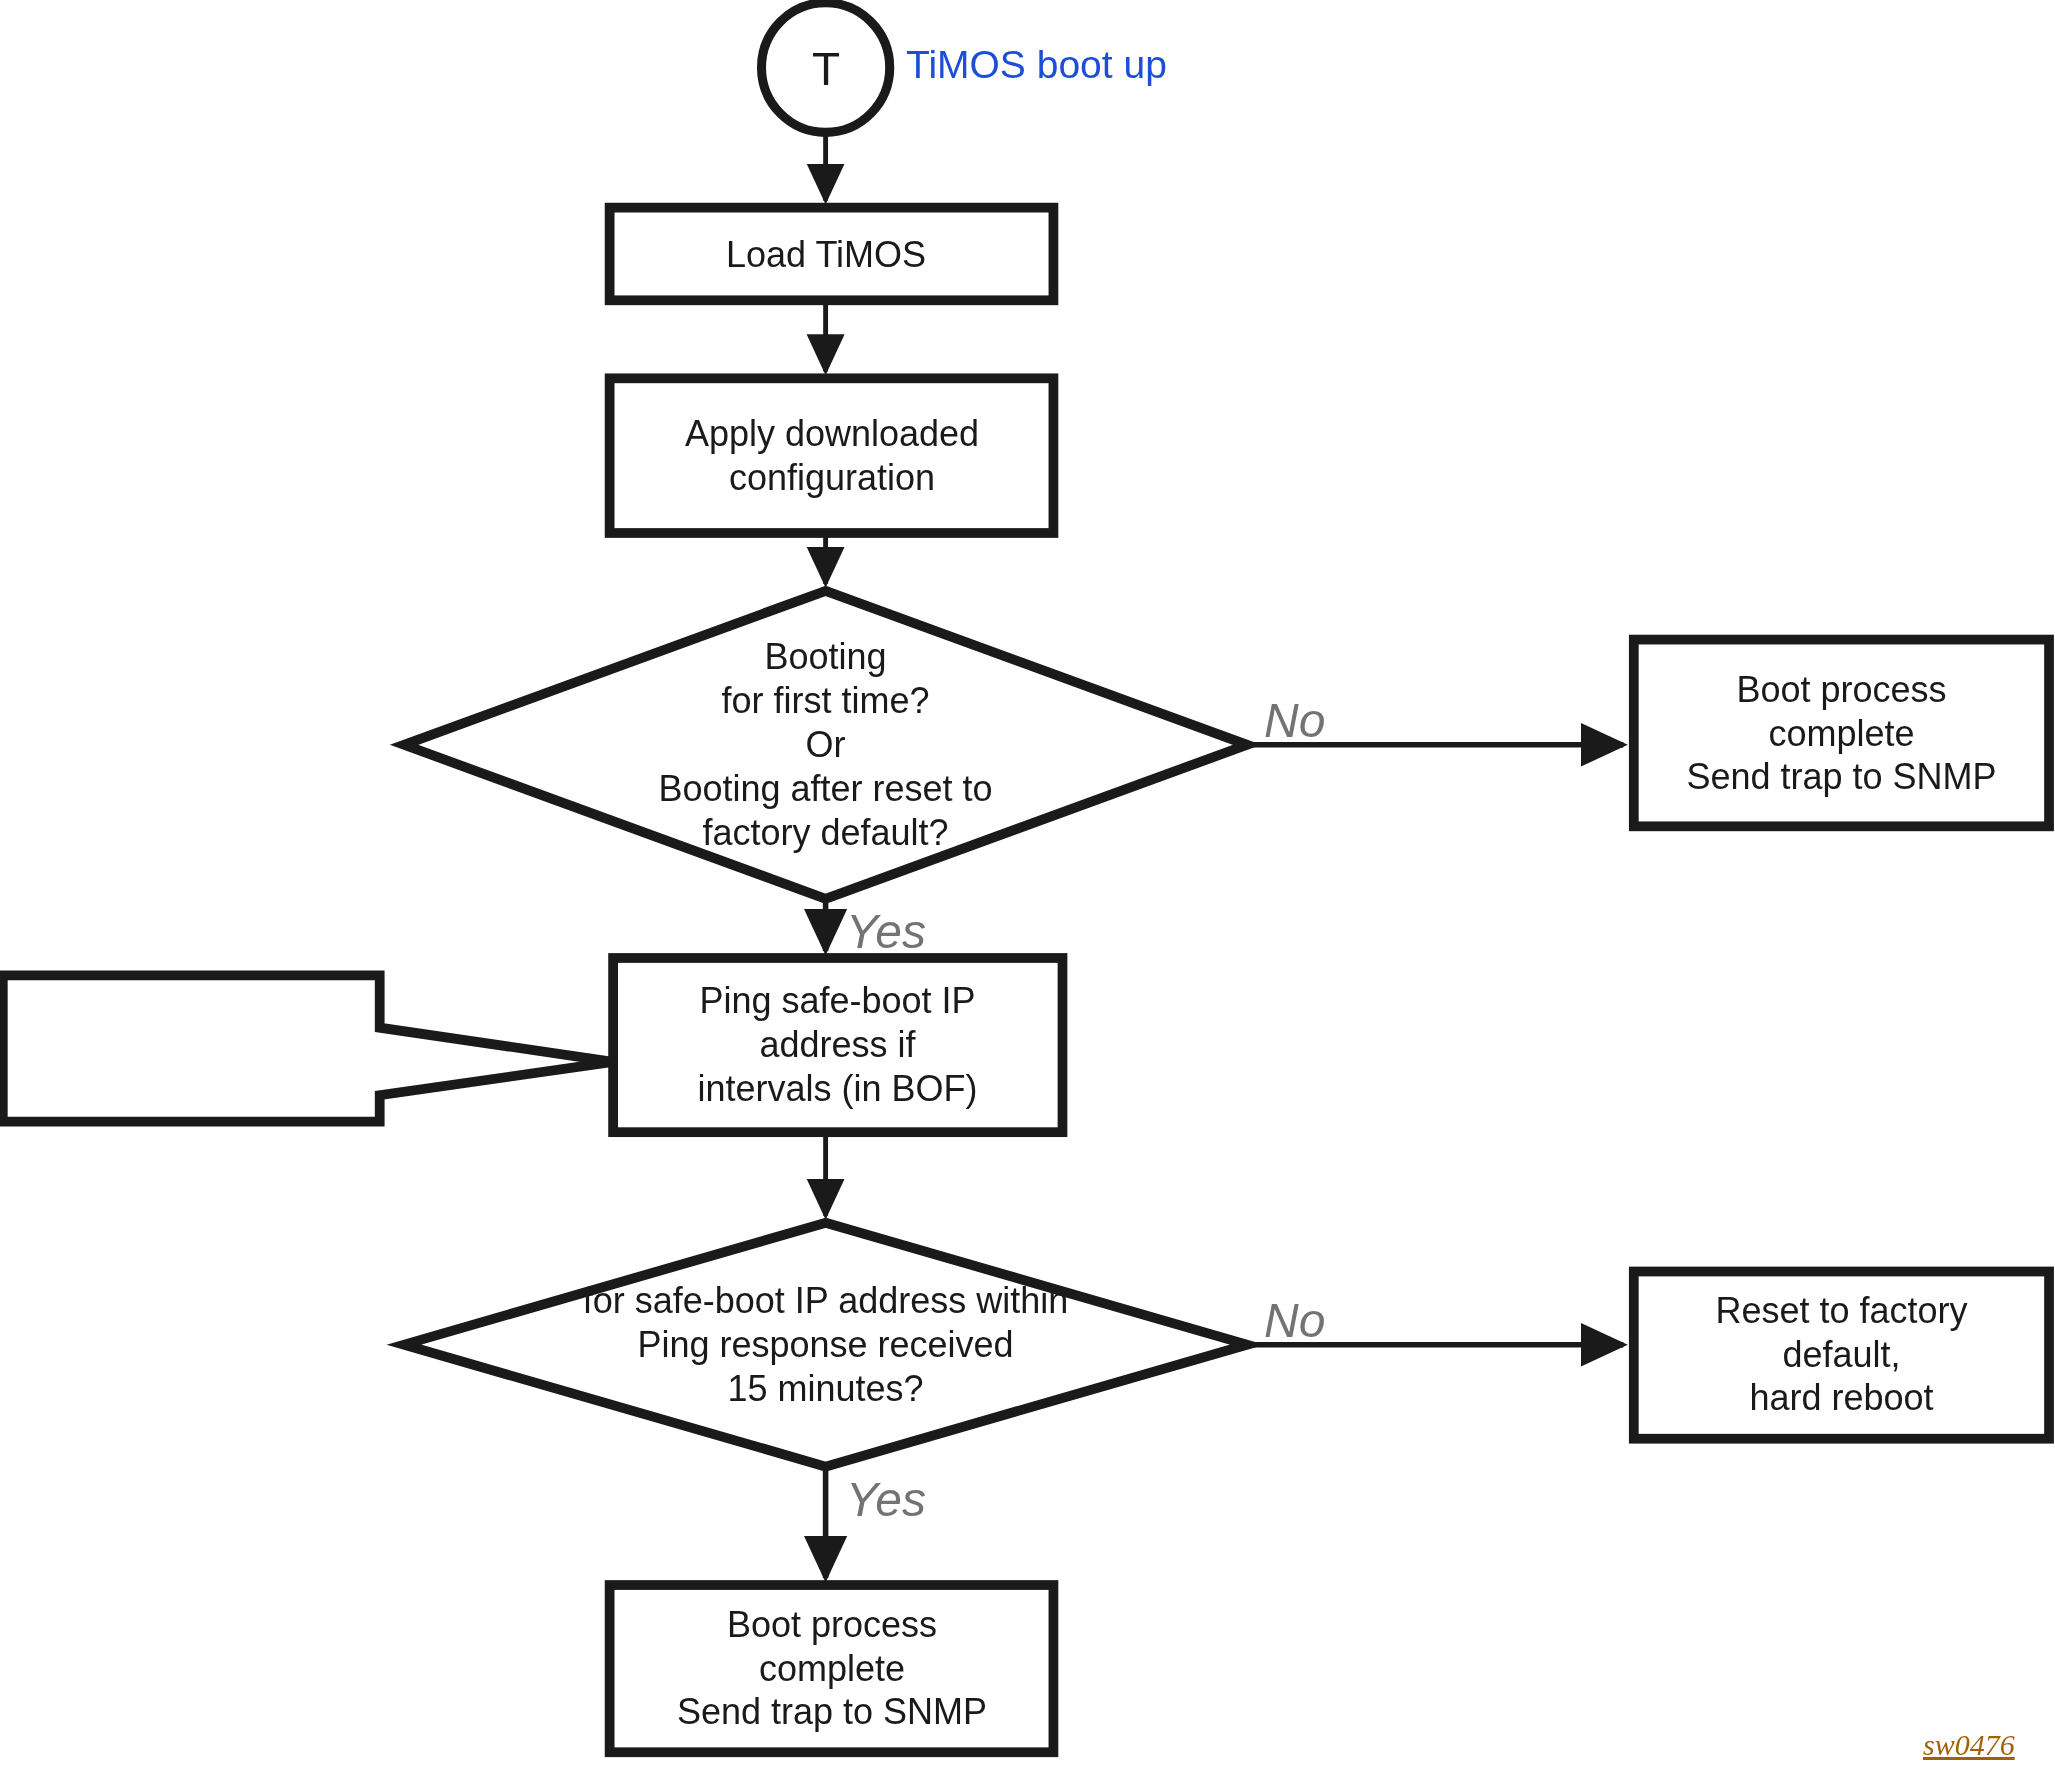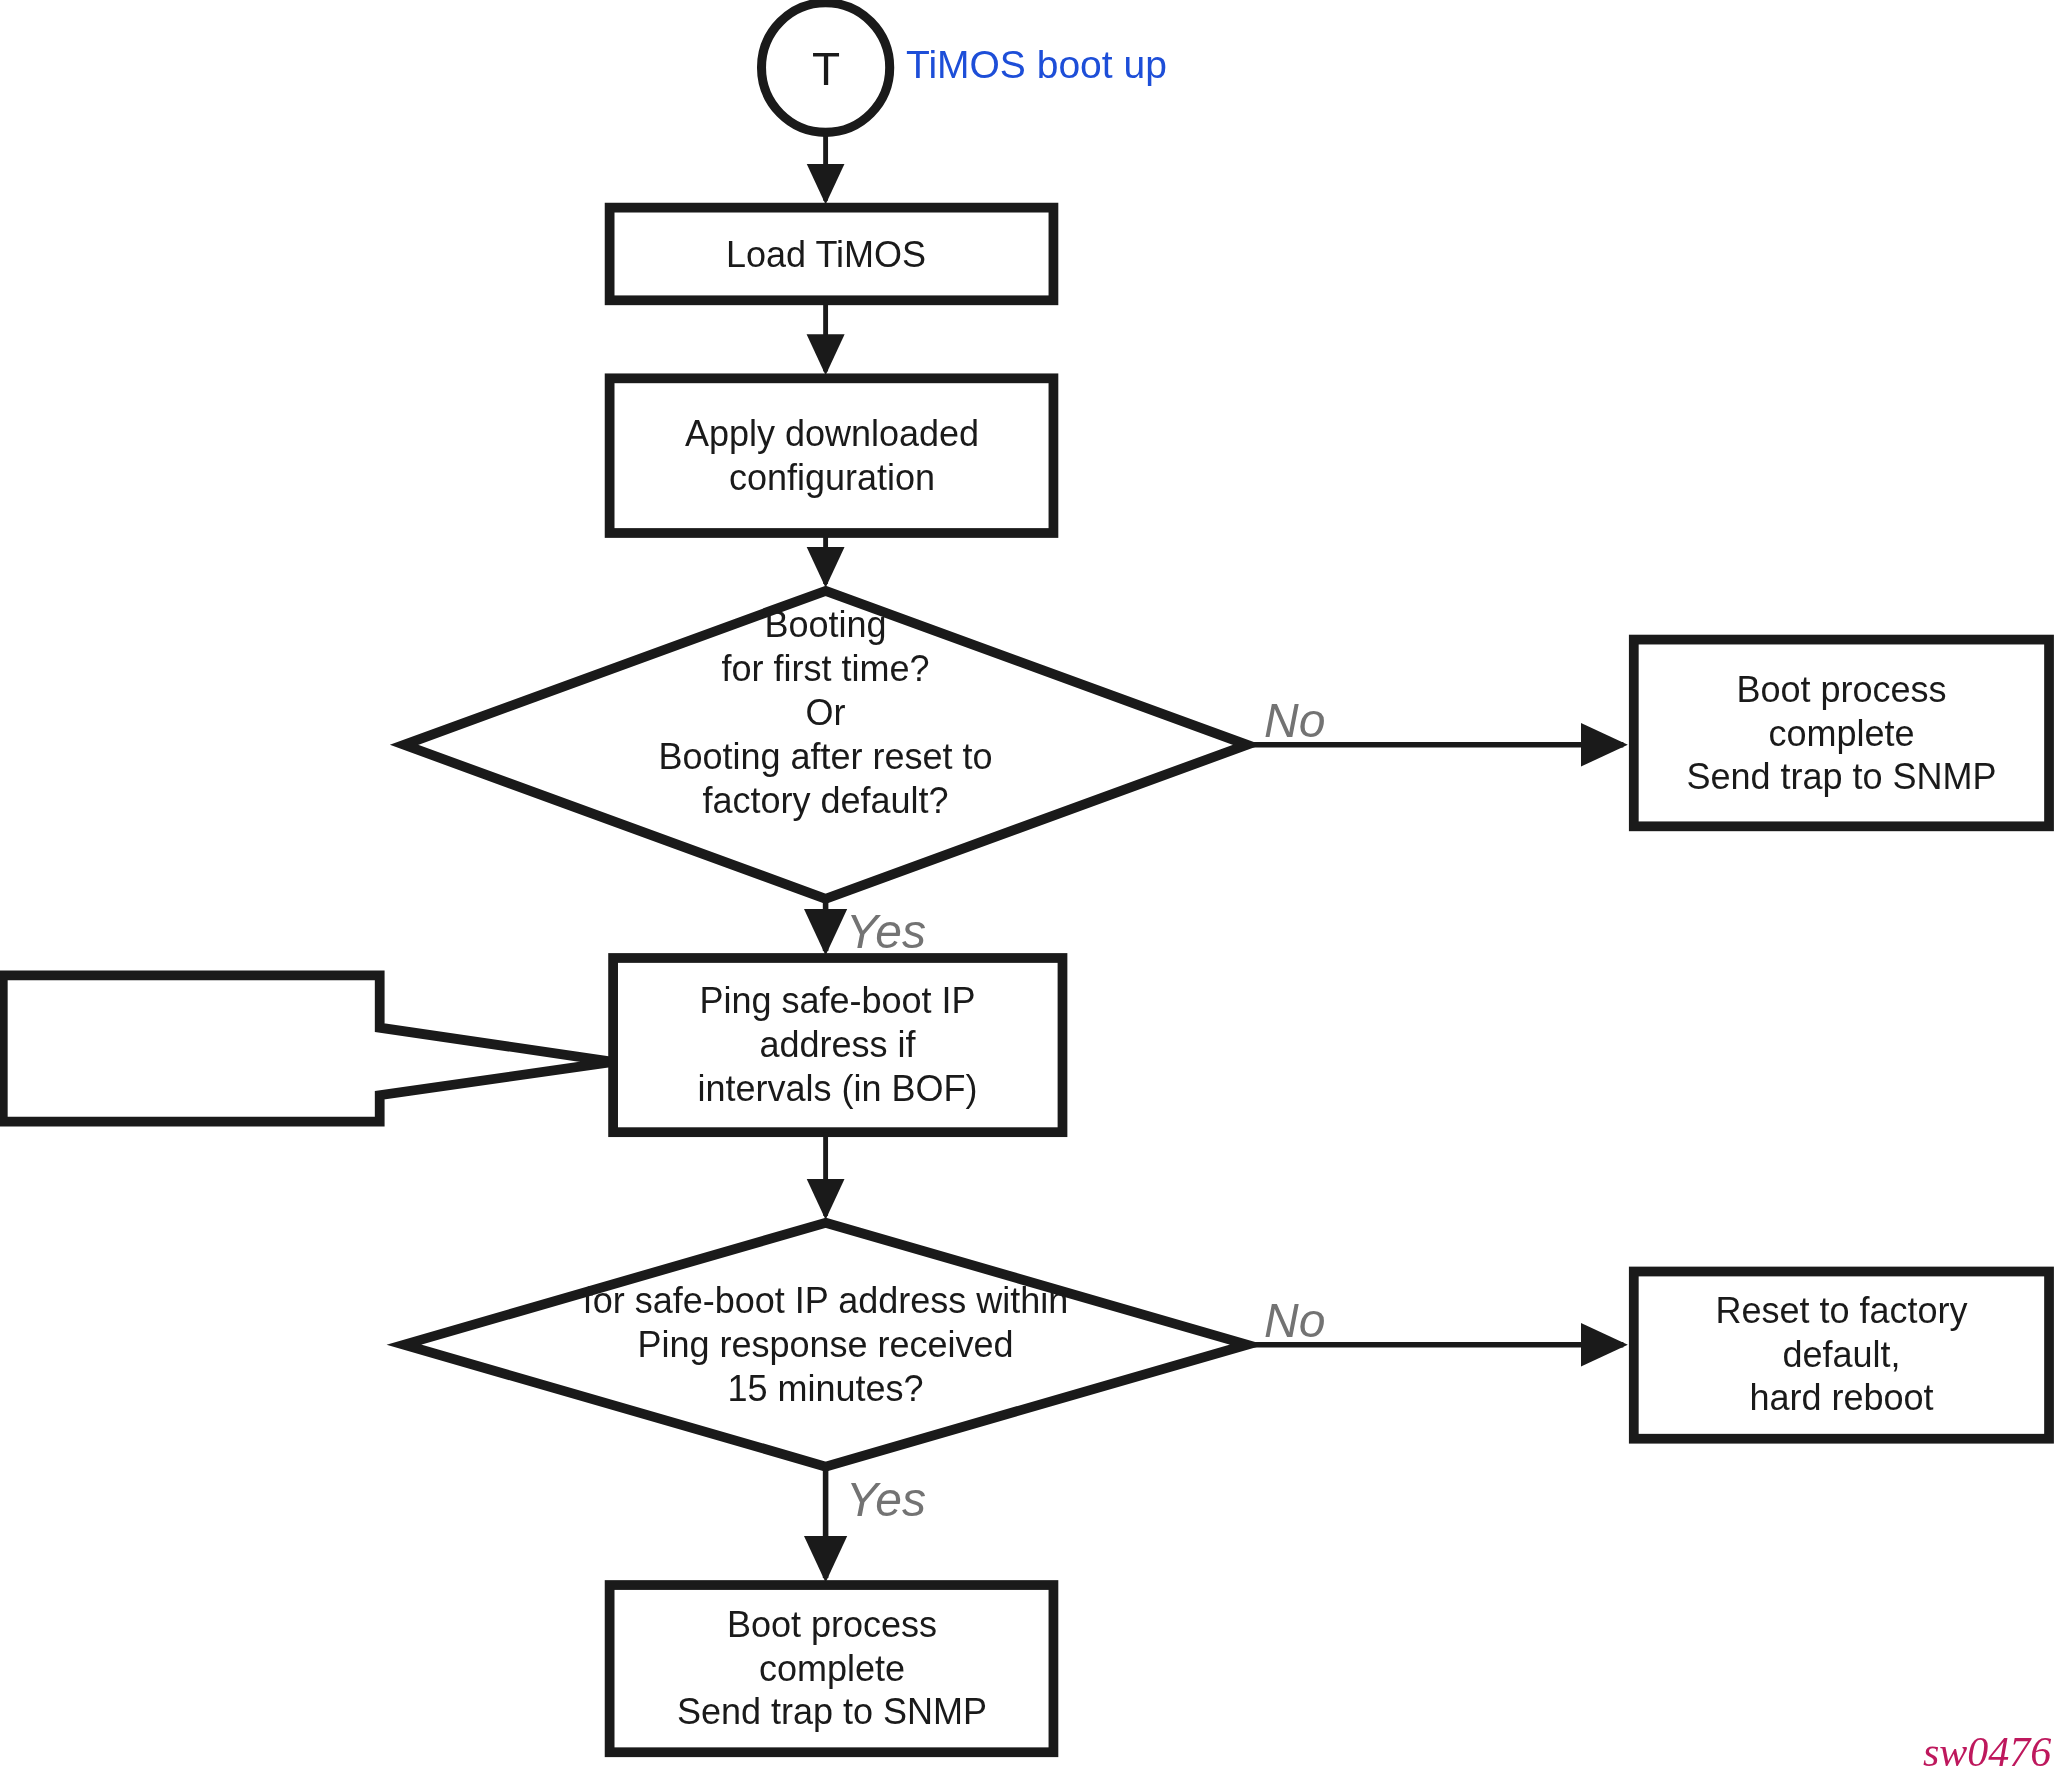--- a/index.html
+++ b/index.html
@@ -58,23 +58,24 @@
   .start-caption {
     position: absolute;
     font-size: 39px;
     color: #1d4ed8;
     white-space: pre;
   }
   .watermark {
     position: absolute;
     font-family: "Liberation Serif", serif;
     font-style: italic;
-    font-size: 42px;
-    color: #be185d;
+    font-size: 30px;
+    color: #a16207;
     white-space: pre;
+    text-decoration: underline;
   }
 </style>
 </head>
 <body>
 
 <div id="flow-root">
 
   <svg class="flow-canvas" viewBox="0 0 2951 2562">
     <defs>
       <marker id="arrowhead" markerWidth="9" markerHeight="9" refX="7.6" refY="4.5" orient="auto" markerUnits="strokeWidth">
@@ -124,21 +125,21 @@
 
   <div class="node-text" style="left:604px; top:208px; width:444px; height:93px;">
     <span>Load TiMOS</span>
   </div>
 
   <div class="node-text" style="left:610px; top:378px; width:444px; height:155px;">
     <span>Apply downloaded</span>
     <span>configuration</span>
   </div>
 
-  <div class="node-text" style="left:404px; top:559px; width:843px; height:308px;">
+  <div class="node-text" style="left:404px; top:591px; width:843px; height:308px;">
     <span>Booting</span>
     <span>for first time?</span>
     <span>Or</span>
     <span>Booting after reset to</span>
     <span>factory default?</span>
   </div>
 
   <div class="node-text" style="left:1634px; top:640px; width:415px; height:187px;">
     <span>Boot process</span>
     <span>complete</span>

